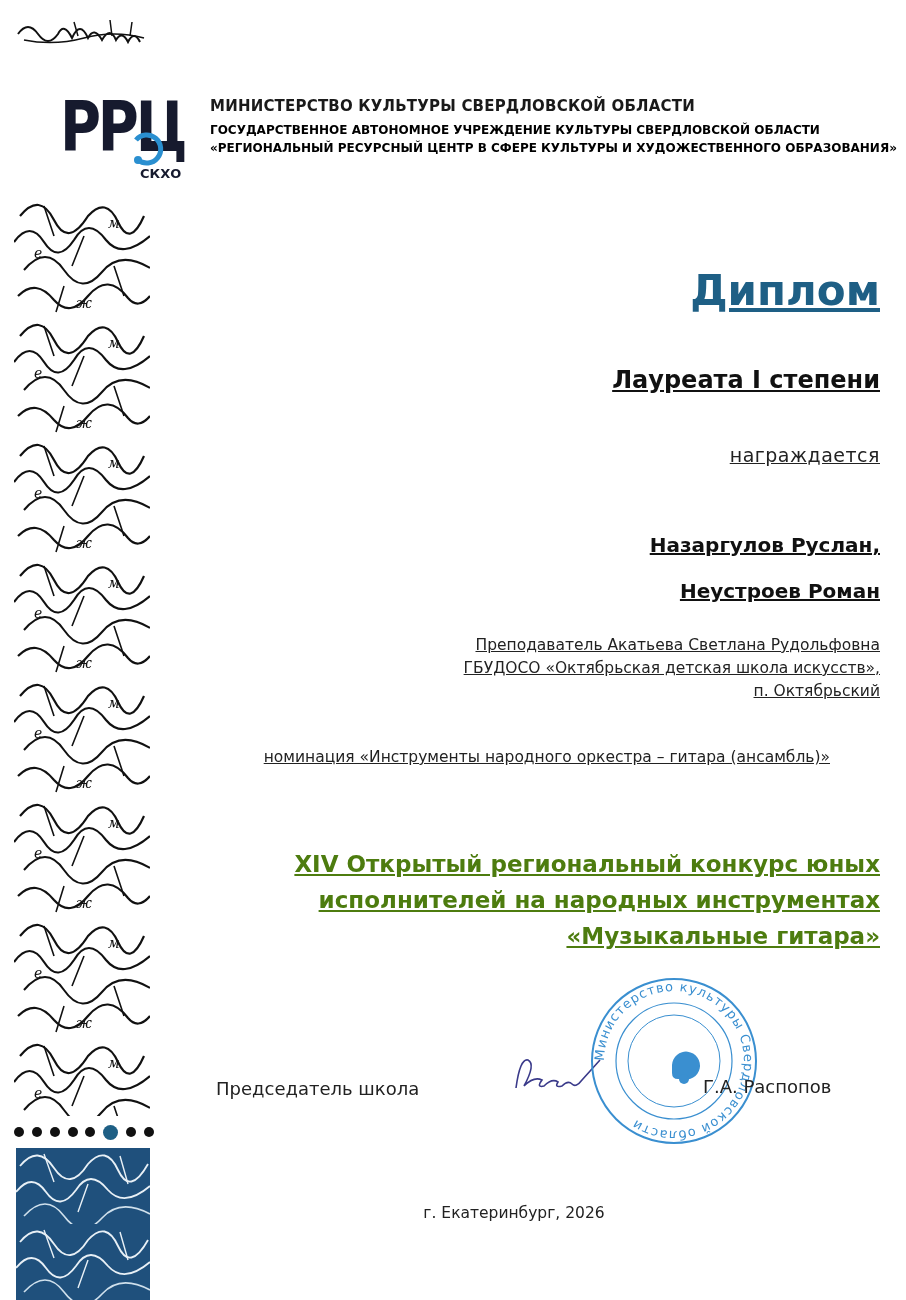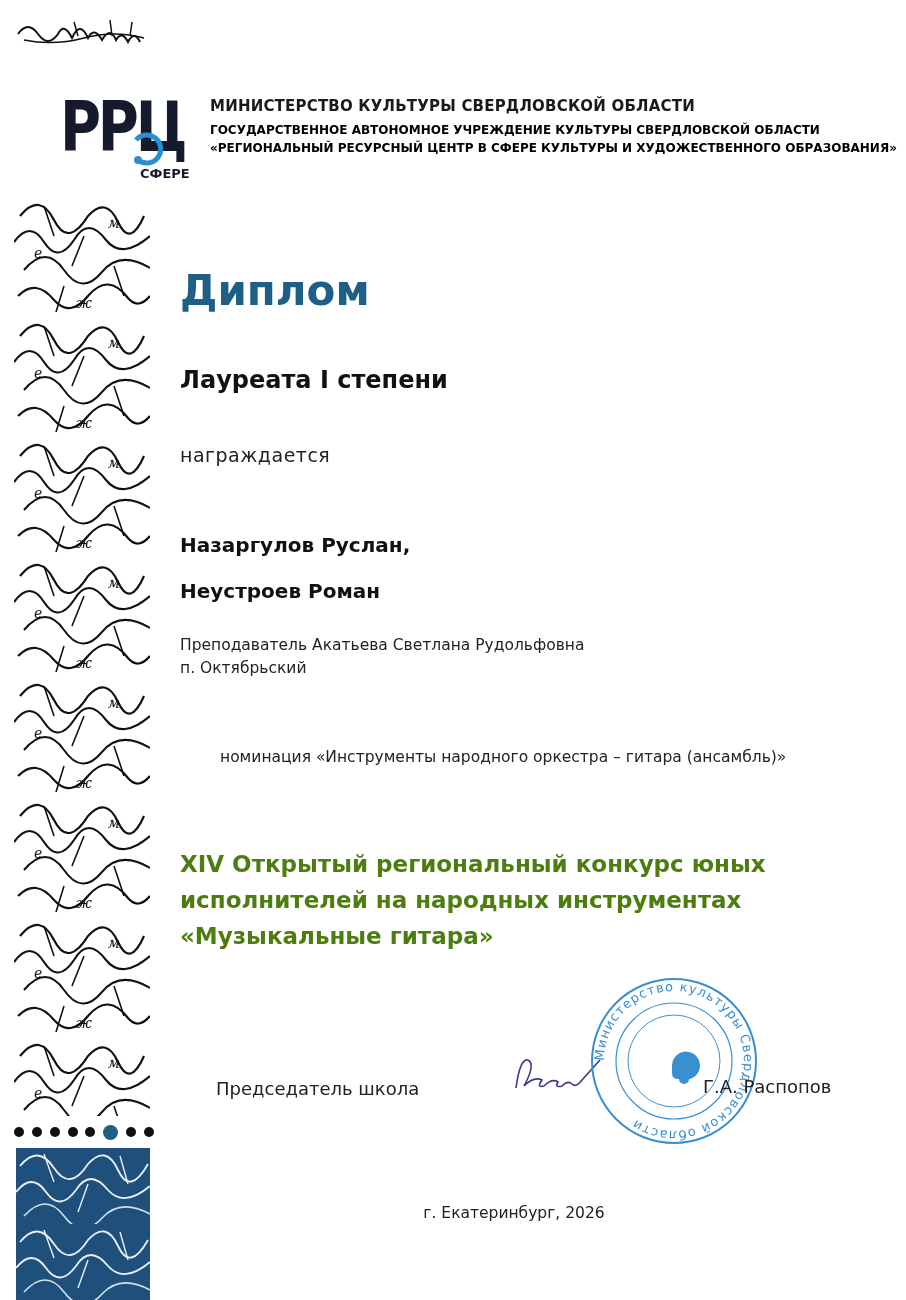--- a/index.html
+++ b/index.html
@@ -15,21 +15,21 @@
     .logo-sub { position:absolute; left:80px; top:74px; font-size:13px; font-weight:bold; color:#161a2e; }
     .header-text { position:absolute; left:210px; top:97px; width:660px; }
     .header-text .ministry { font-size:15px; font-weight:bold; color:#1a1a1a; letter-spacing:0.2px; margin-bottom:6px; white-space:nowrap; }
     .header-text .org { font-size:12px; font-weight:bold; color:#000000; line-height:18px; white-space:nowrap; }
     .band { position:absolute; left:14px; top:196px; width:136px; height:920px; overflow:hidden; background:#fff; }
     .band svg { display:block; }
     .dots { position:absolute; left:14px; top:1124px; width:140px; height:16px; display:flex; justify-content:space-between; align-items:center; }
     .dot { width:10px; height:10px; border-radius:50%; background:#111; }
     .dot.accent { width:15px; height:15px; background:#1e5f85; }
     .blue-block { position:absolute; left:16px; top:1148px; width:134px; height:152px; background:#1f507c; overflow:hidden; }
-    .center { position:absolute; left:180px; width:700px; text-align:left; }
+    .center { position:absolute; left:180px; width:700px; text-align:right;text-decoration:underline; }
     .title { top:266px; font-size:42px; font-weight:bold; color:#1e5f85; }
     .degree { top:366px; font-size:24px; font-weight:bold; color:#111; }
     .awarded { top:444px; font-size:19px; color:#222; letter-spacing:0.5px; }
     .names { top:522px; font-size:20px; font-weight:bold; color:#111; line-height:46px; }
     .teacher { top:622px; font-size:15.5px; color:#222; line-height:23px;margin-top:12px; }
     .nomination { top:748px; left:220px; width:610px; font-size:15.5px; color:#222; }
     .contest { top:846px; font-size:23px; font-weight:bold; color:#4d7c0f; line-height:36px; }
     .sign-label { position:absolute; left:216px; top:1078px; font-size:18px; color:#222; }
     .signature { position:absolute; left:508px; top:1050px; width:120px; height:50px; }
     .stamp { position:absolute; left:588px; top:975px; width:172px; height:172px; }
@@ -46,21 +46,21 @@
     <path d="M60 8 l4 14 M96 6 l2 16 M118 8 l-2 14" stroke="#111" stroke-width="1.5" fill="none"></path>
   </svg>
 </div>
 
 <div class="logo">
   <div class="logo-letters">РРЦ</div>
   <svg class="logo-swirl" viewBox="0 0 40 40">
     <path d="M8 10 A14 14 0 1 1 10 30" stroke="#2a8fd0" stroke-width="5" fill="none"></path>
     <circle cx="10" cy="30" r="4" fill="#2a8fd0"></circle>
   </svg>
-  <div class="logo-sub">СФЕРЕ</div>
+  <div class="logo-sub">СКХО</div>
 </div>
 
 <div class="header-text">
   <div class="ministry">МИНИСТЕРСТВО КУЛЬТУРЫ СВЕРДЛОВСКОЙ ОБЛАСТИ</div>
   <div class="org">ГОСУДАРСТВЕННОЕ АВТОНОМНОЕ УЧРЕЖДЕНИЕ КУЛЬТУРЫ СВЕРДЛОВСКОЙ ОБЛАСТИ</div>
   <div class="org">«РЕГИОНАЛЬНЫЙ РЕСУРСНЫЙ ЦЕНТР В СФЕРЕ КУЛЬТУРЫ И ХУДОЖЕСТВЕННОГО ОБРАЗОВАНИЯ»</div>
 </div>
 
 <div class="band">
   <svg width="136" height="920" viewBox="0 0 136 920">
@@ -107,20 +107,21 @@
 
 <div class="center title">Диплом</div>
 <div class="center degree">Лауреата I степени</div>
 <div class="center awarded">награждается</div>
 <div class="center names">
   <div>Назаргулов Руслан,</div>
   <div>Неустроев Роман</div>
 </div>
 <div class="center teacher">
   <div>Преподаватель Акатьева Светлана Рудольфовна</div>
+  <div>ГБУДОСО «Октябрьская детская школа искусств»,</div>
   <div>п. Октябрьский</div>
 </div>
 <div class="center nomination">номинация «Инструменты народного оркестра – гитара (ансамбль)»</div>
 <div class="center contest">
   <div>XIV Открытый региональный конкурс юных</div>
   <div>исполнителей на народных инструментах</div>
   <div>«Музыкальные гитара»</div>
 </div>
 
 <div class="sign-label">Председатель школа</div>

